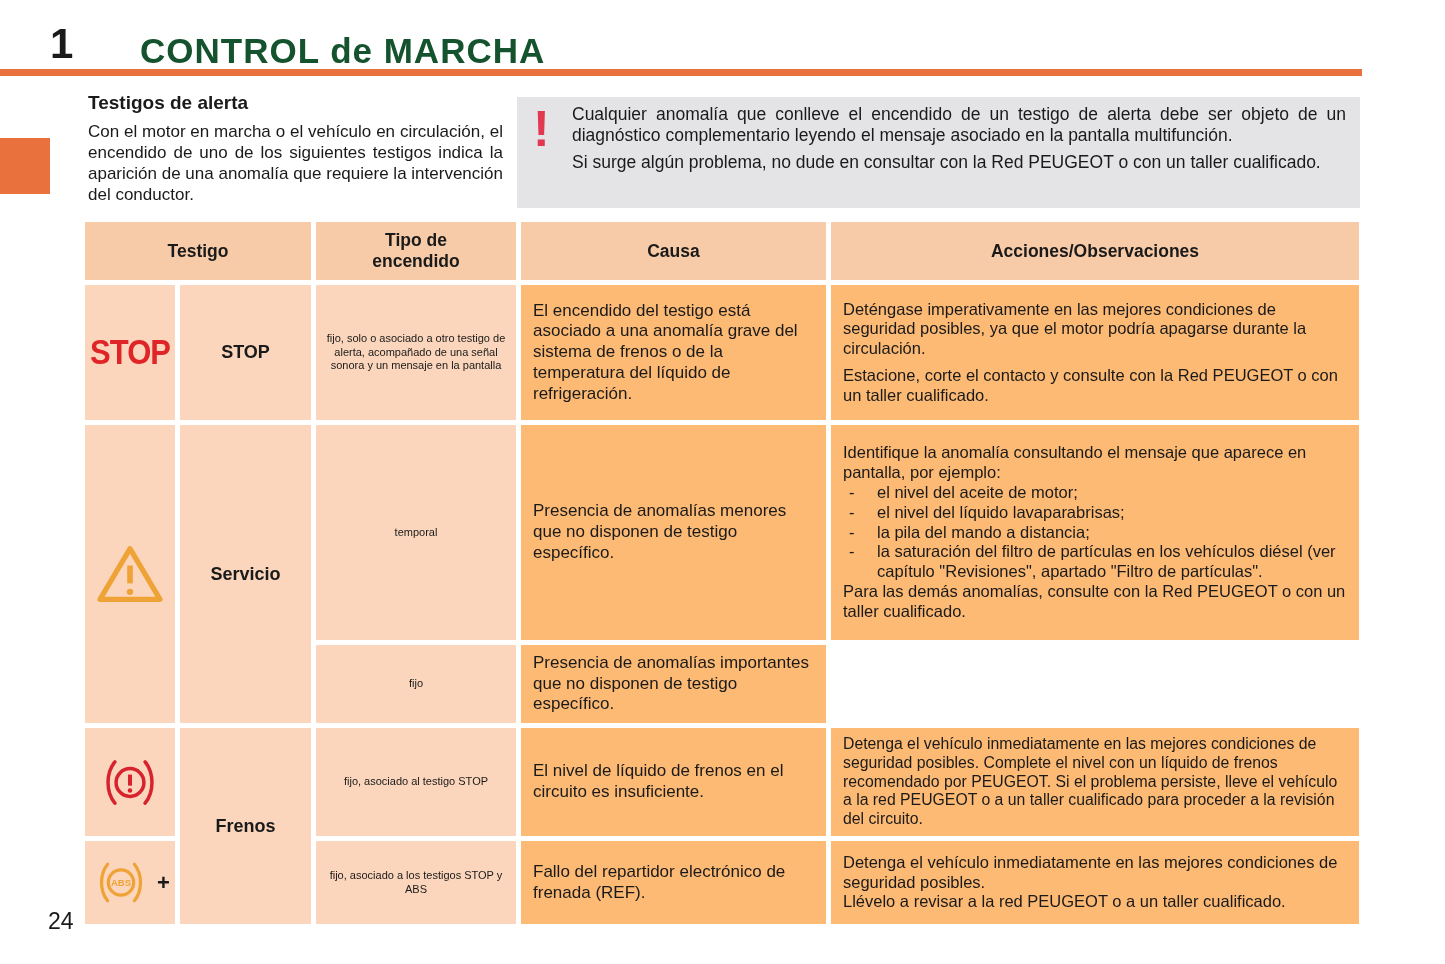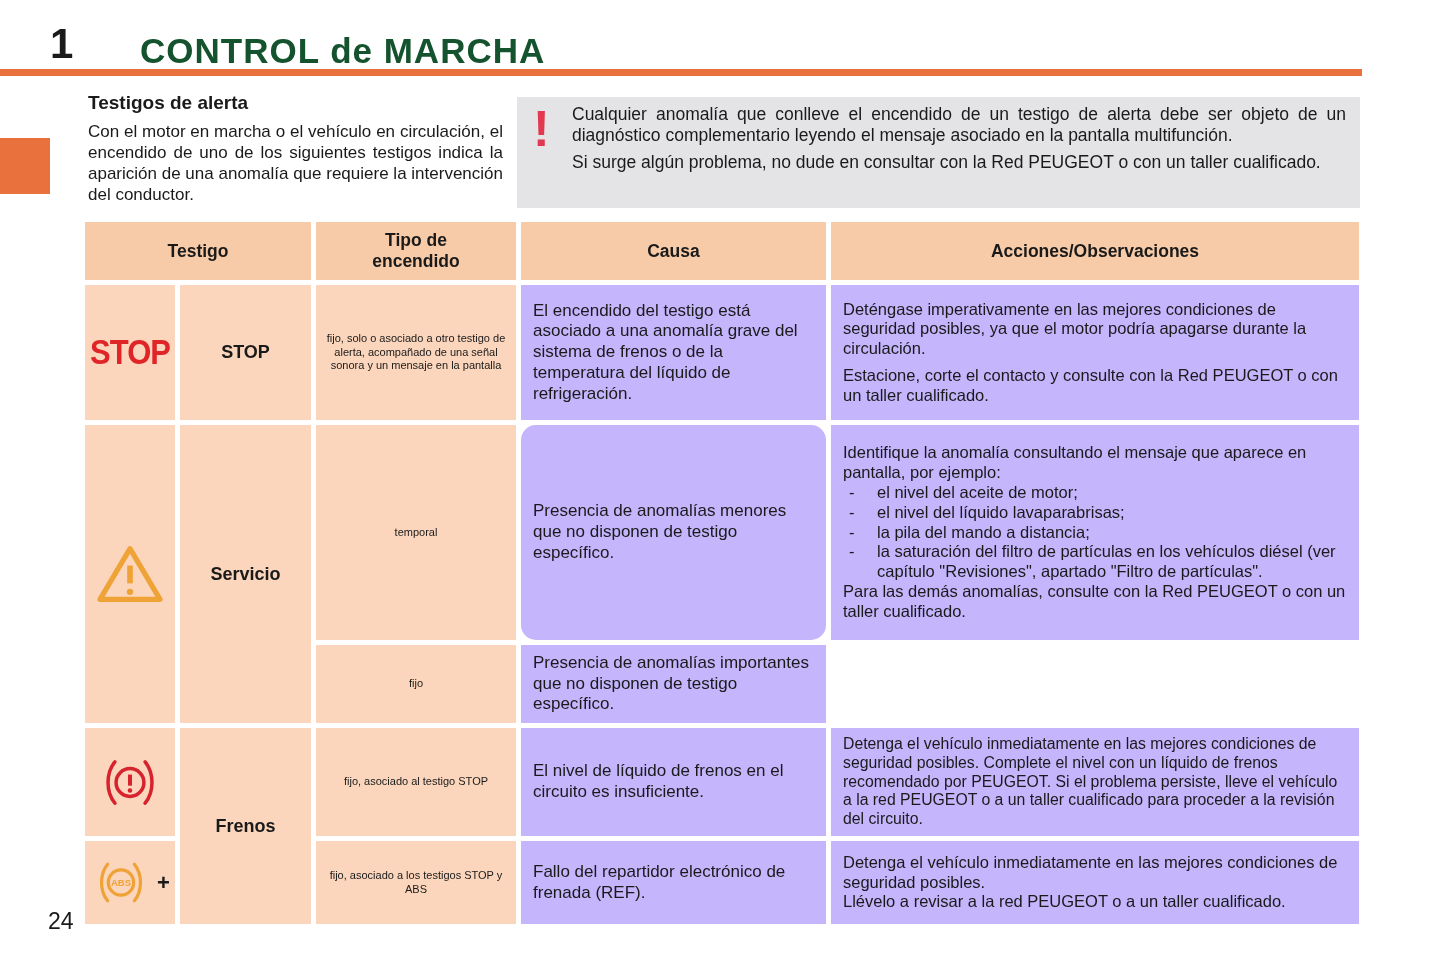--- a/index.html
+++ b/index.html
@@ -61,21 +61,21 @@
     grid-template-rows: 58px 135px 215px 78px 108px 83px;
     gap: 5px;
     background: #ffffff;
   }
   .cell { display: flex; flex-direction: column; justify-content: center; }
   .hd {
     background: #f8cba8; align-items: center; text-align: center;
     font-weight: bold; font-size: 17.5px;
   }
   .lf { background: #fbd6bc; }
-  .rt { background: #c4b5fd; }
+  .rt { background: #fdba74; }
   .icon-cell { align-items: center; justify-content: center; }
   .label-cell {
     align-items: center; justify-content: center;
     font-weight: bold; font-size: 18px; text-align: center;
   }
   .tipo-cell {
     align-items: center; justify-content: center; text-align: center;
     font-size: 11px; line-height: 1.22; padding: 8px 10px;
   }
   .causa-cell { font-size: 17px; line-height: 1.22; padding: 8px 12px; }
@@ -93,21 +93,21 @@
 
   .r1c1 { grid-column: 1; grid-row: 2; }
   .r1c2 { grid-column: 2; grid-row: 2; }
   .r1c3 { grid-column: 3; grid-row: 2; }
   .r1c4 { grid-column: 4; grid-row: 2; }
   .r1c5 { grid-column: 5; grid-row: 2; }
 
   .srv-icon  { grid-column: 1; grid-row: 3 / 5; }
   .srv-label { grid-column: 2; grid-row: 3 / 5; }
   .r2c3 { grid-column: 3; grid-row: 3; }
-  .r2c4 { grid-column: 4; grid-row: 3; border-radius: 15px; }
+  .r2c4 { grid-column: 4; grid-row: 3; }
   .r2c5 { grid-column: 5; grid-row: 3; }
   .r3c3 { grid-column: 3; grid-row: 4; }
   .r3c4 { grid-column: 4; grid-row: 4; }
   .r3c5 { grid-column: 5; grid-row: 4; }
 
   .brk-icon  { grid-column: 1; grid-row: 5; }
   .frn-label { grid-column: 2; grid-row: 5 / 7; }
   .r4c3 { grid-column: 3; grid-row: 5; }
   .r4c4 { grid-column: 4; grid-row: 5; }
   .r4c5 { grid-column: 5; grid-row: 5; }

